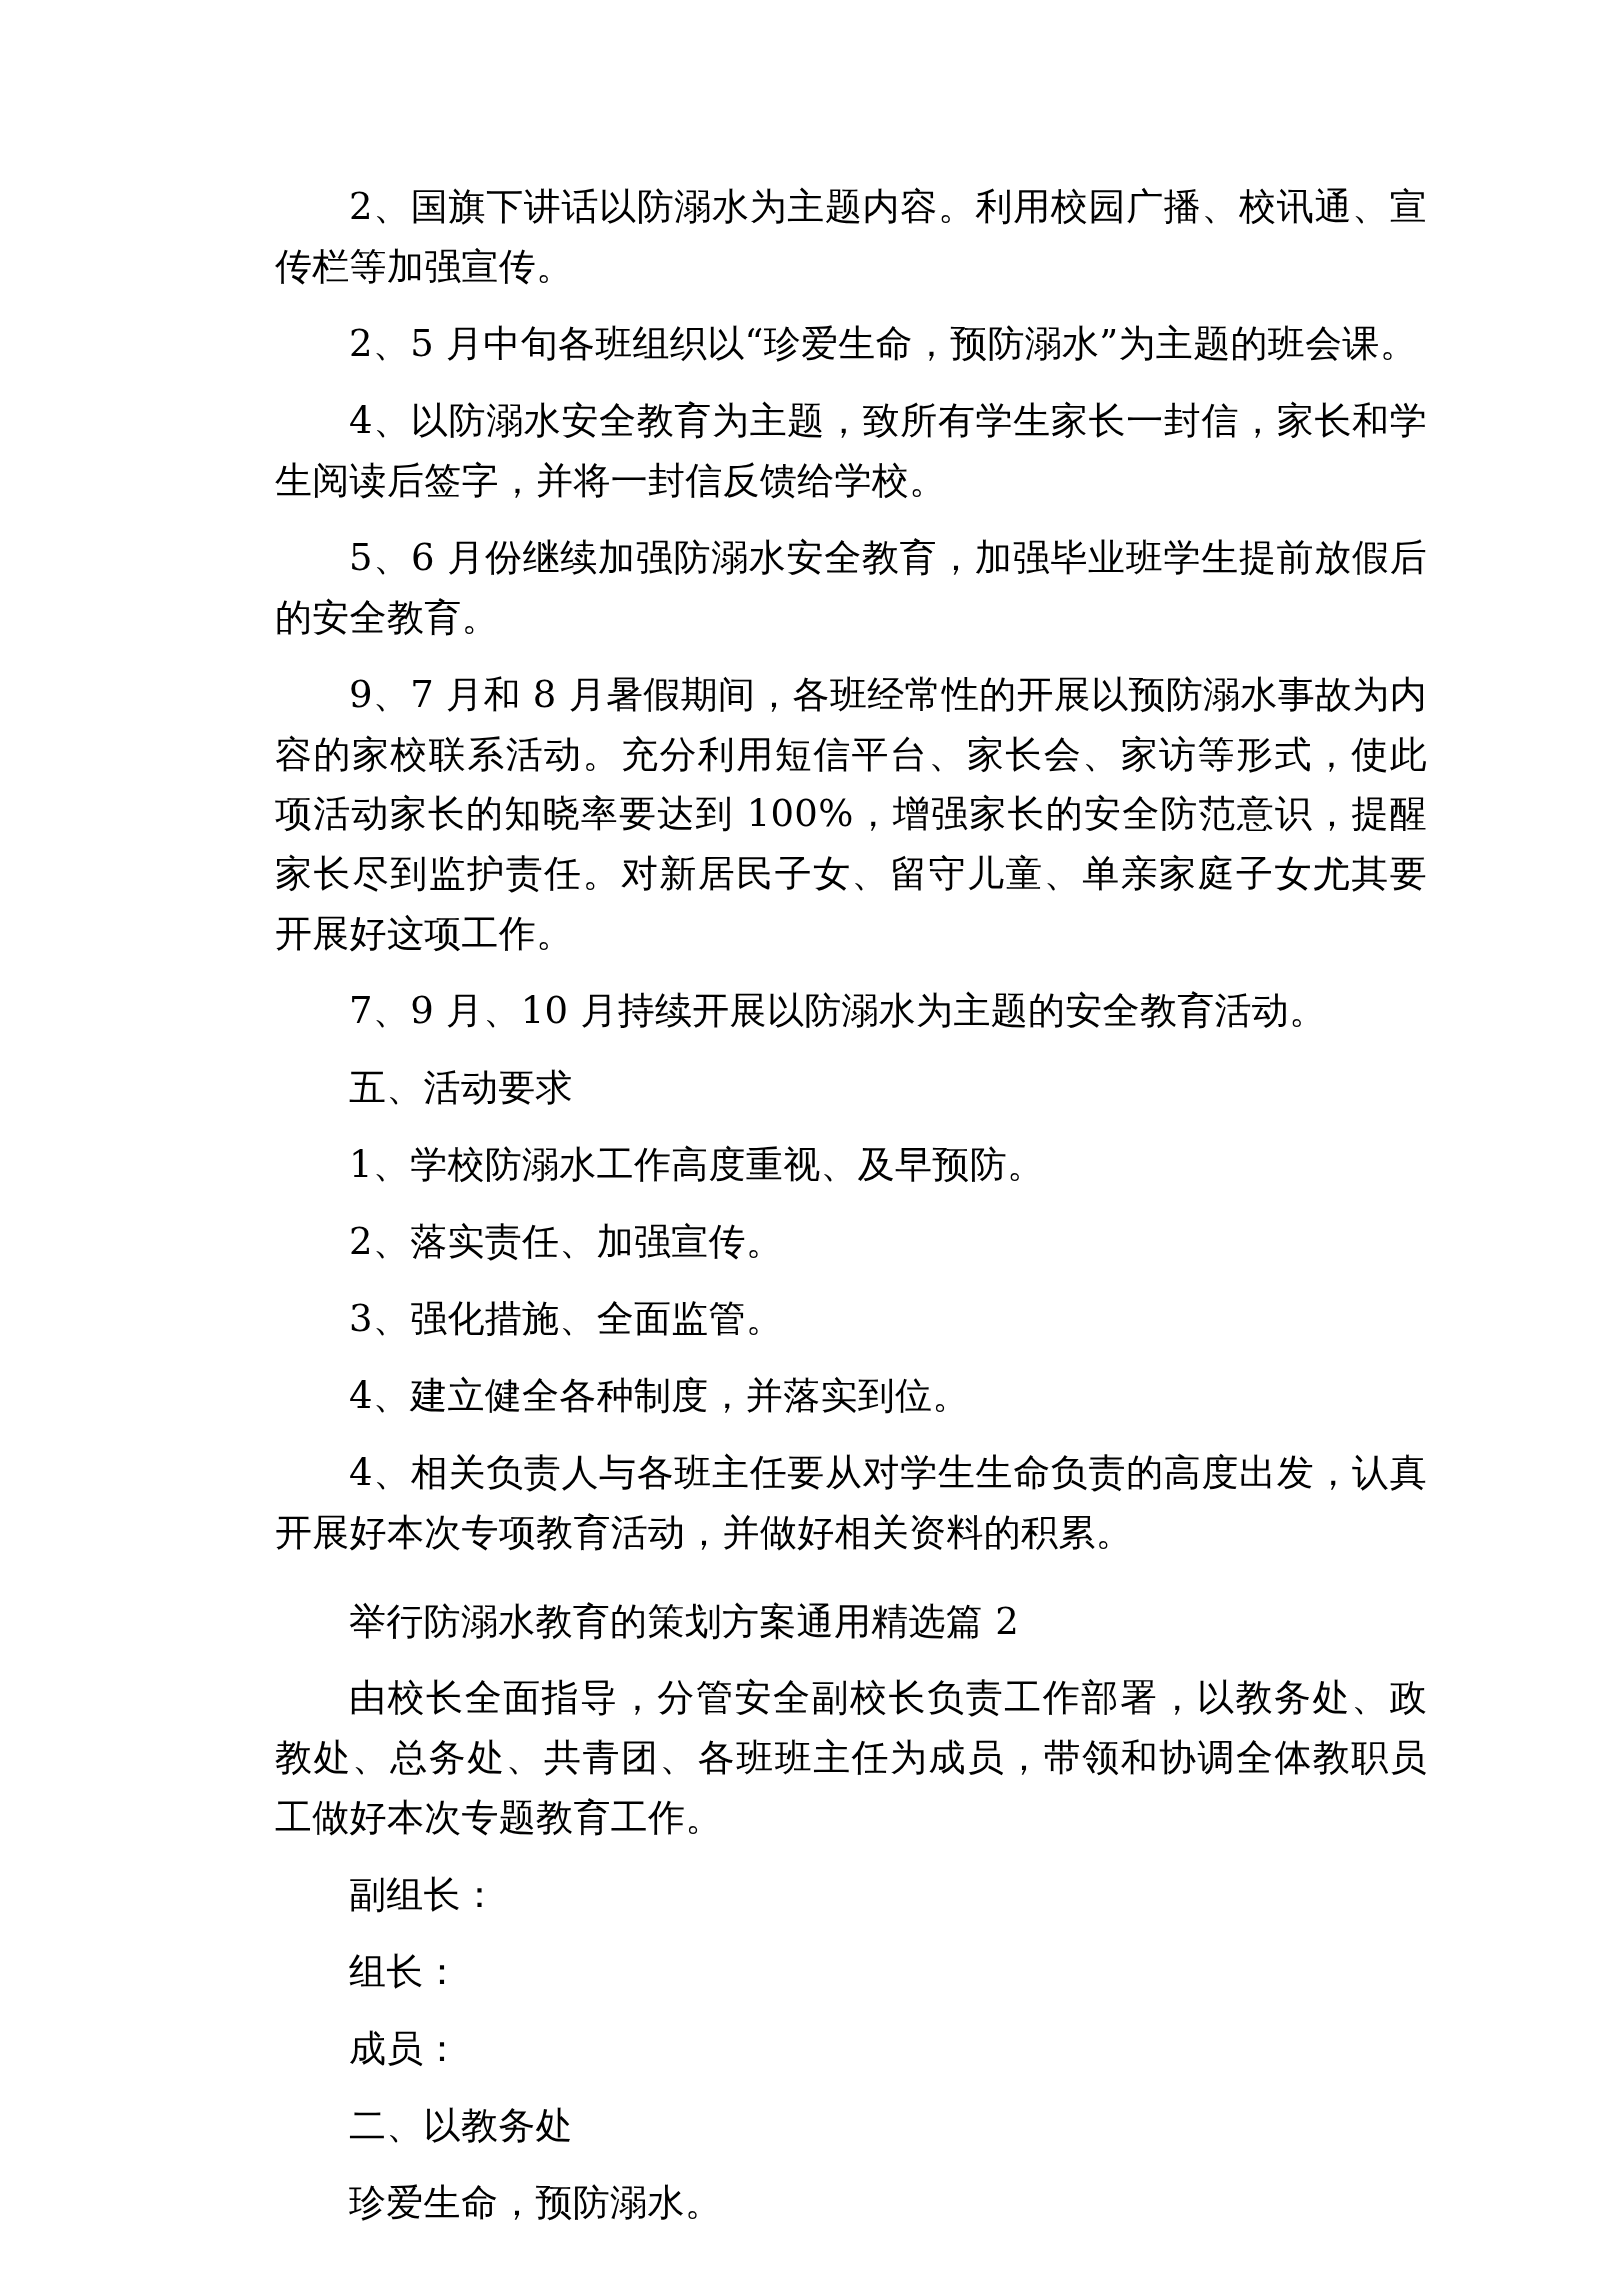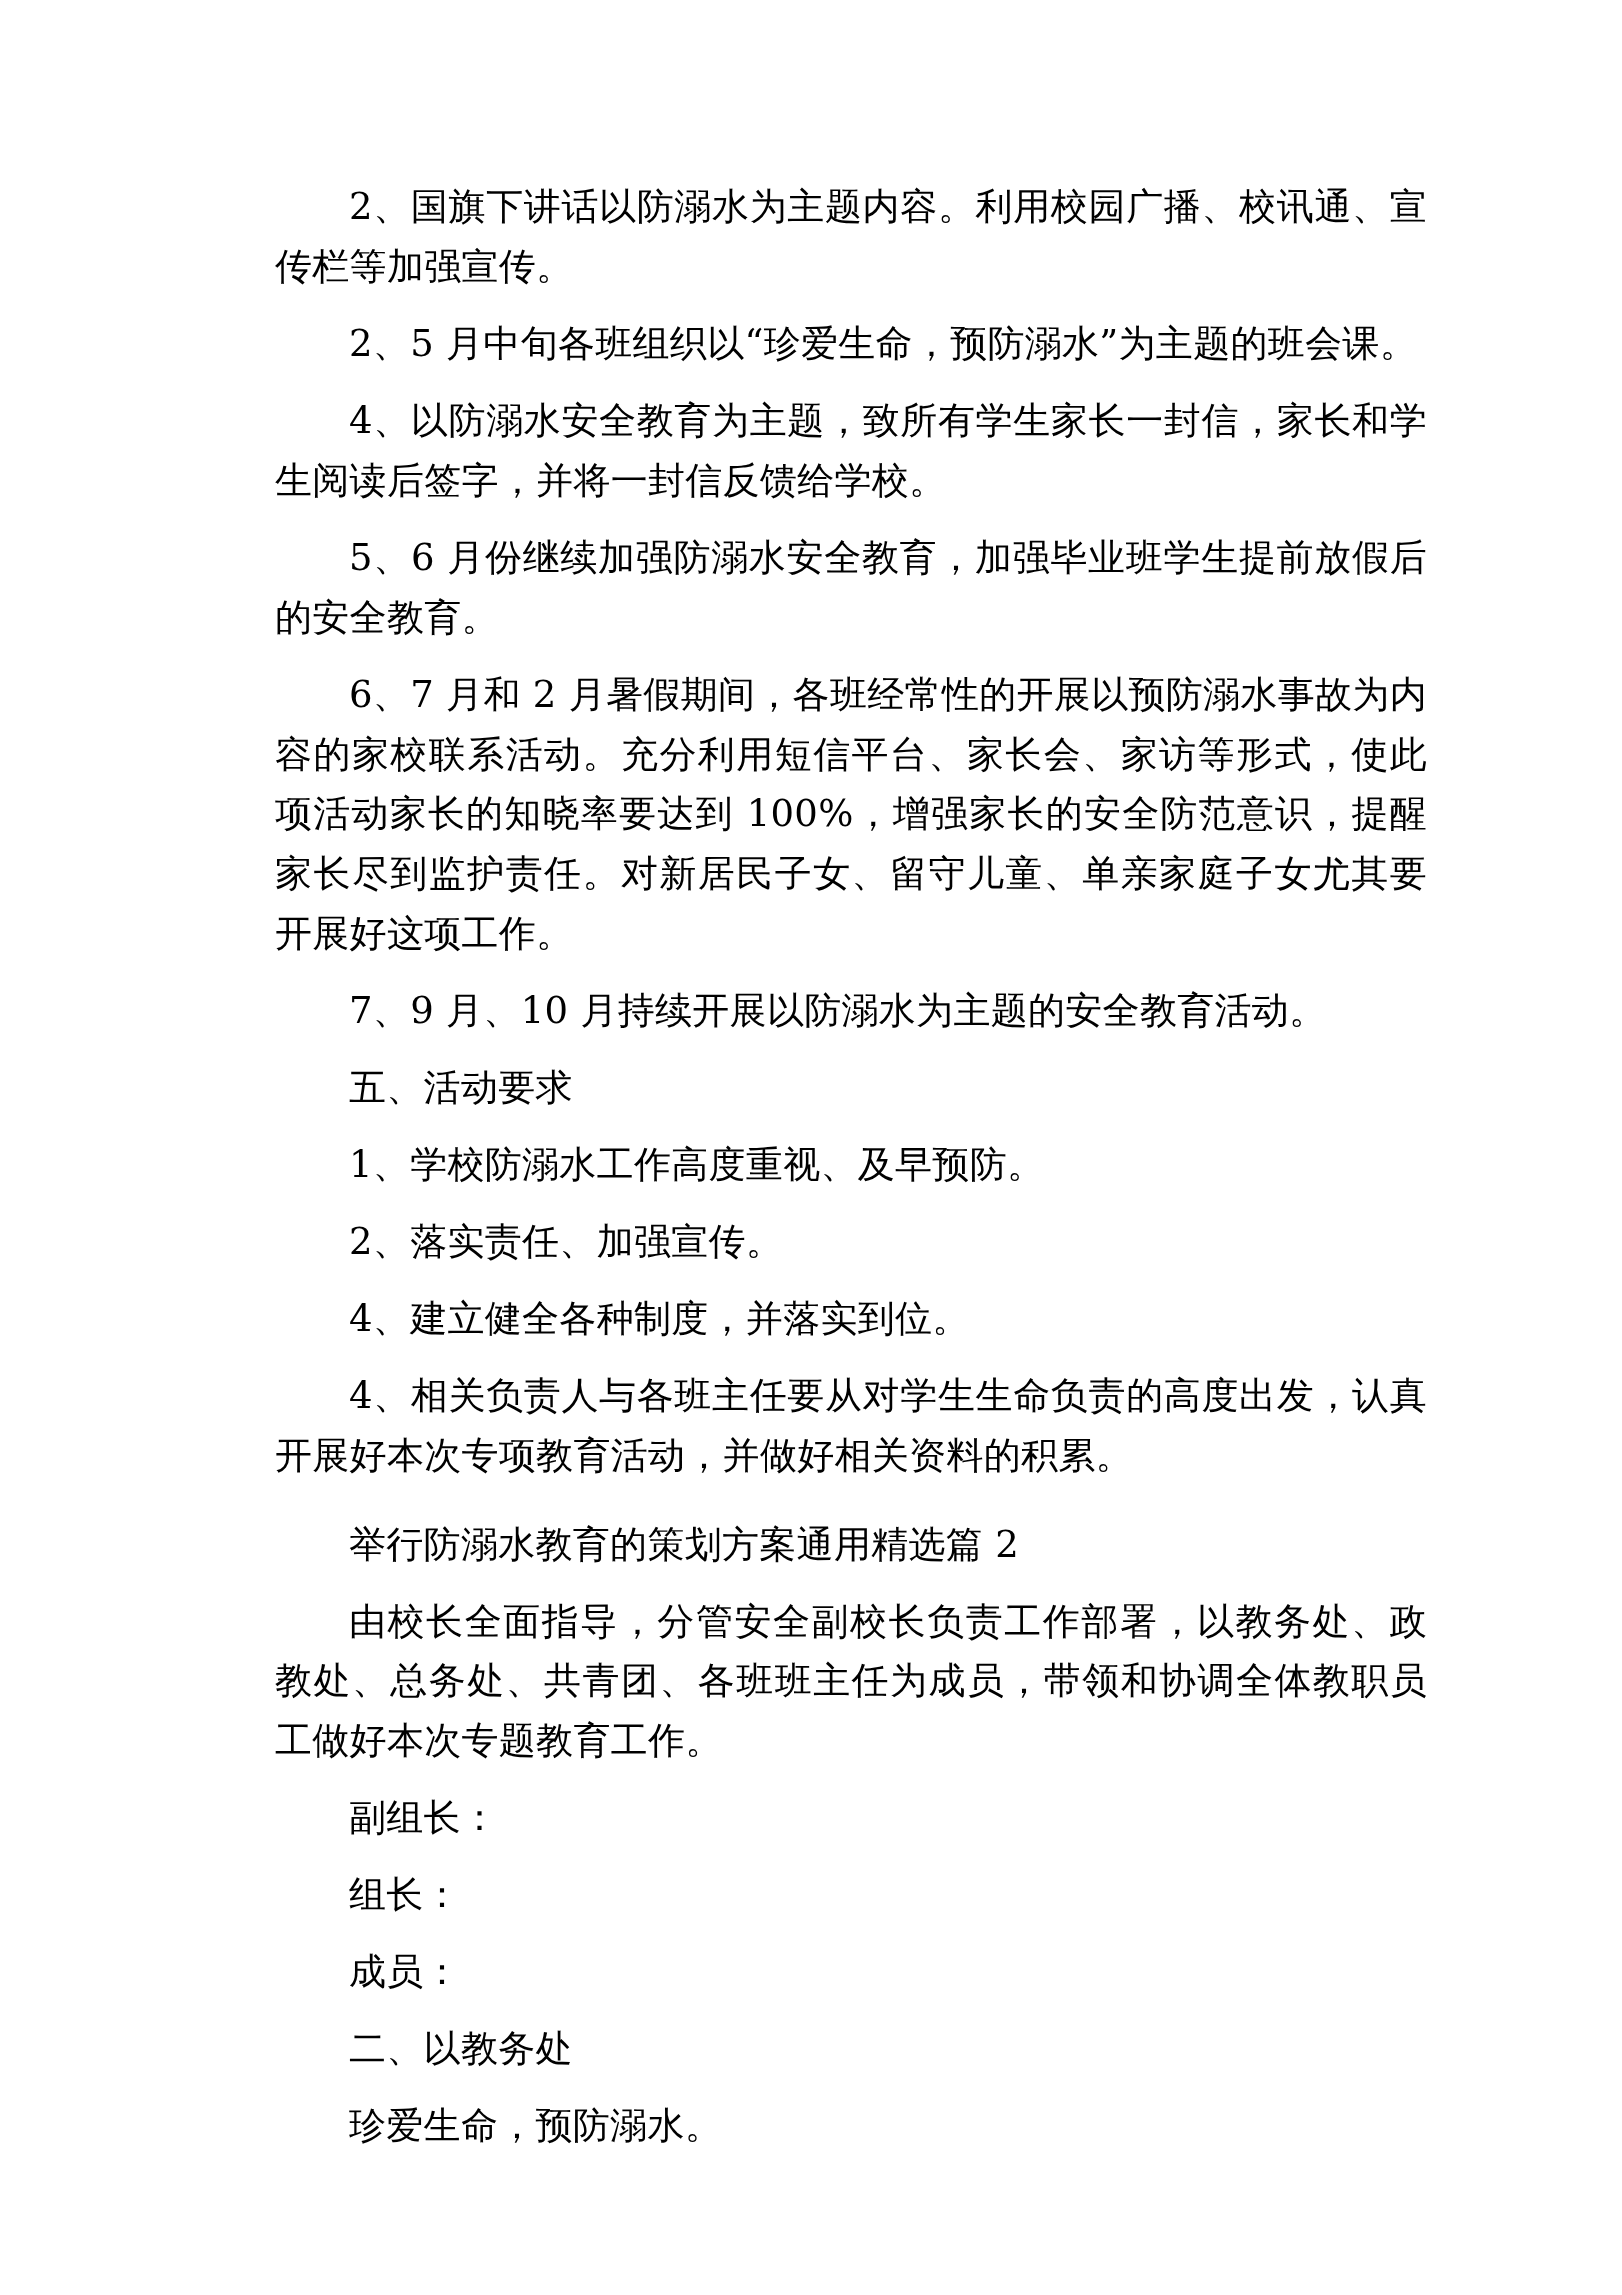--- a/index.html
+++ b/index.html
@@ -39,25 +39,26 @@
 </style>
 </head>
 <body>
 
 <div class="page">
   <div class="doc-body">
     <p class="indent">2、国旗下讲话以防溺水为主题内容。利用校园广播、校讯通、宣传栏等加强宣传。</p>
     <p class="indent">2、5 月中旬各班组织以“珍爱生命，预防溺水”为主题的班会课。</p>
     <p class="indent">4、以防溺水安全教育为主题，致所有学生家长一封信，家长和学生阅读后签字，并将一封信反馈给学校。</p>
     <p class="indent">5、6 月份继续加强防溺水安全教育，加强毕业班学生提前放假后的安全教育。</p>
-    <p class="indent">6、7 月和 2 月暑假期间，各班经常性的开展以预防溺水事故为内容的家校联系活动。充分利用短信平台、家长会、家访等形式，使此项活动家长的知晓率要达到 100%，增强家长的安全防范意识，提醒家长尽到监护责任。对新居民子女、留守儿童、单亲家庭子女尤其要开展好这项工作。</p>
+    <p class="indent">9、7 月和 8 月暑假期间，各班经常性的开展以预防溺水事故为内容的家校联系活动。充分利用短信平台、家长会、家访等形式，使此项活动家长的知晓率要达到 100%，增强家长的安全防范意识，提醒家长尽到监护责任。对新居民子女、留守儿童、单亲家庭子女尤其要开展好这项工作。</p>
     <p class="indent">7、9 月、10 月持续开展以防溺水为主题的安全教育活动。</p>
     <p class="indent">五、活动要求</p>
     <p class="indent">1、学校防溺水工作高度重视、及早预防。</p>
     <p class="indent">2、落实责任、加强宣传。</p>
+    <p class="indent">3、强化措施、全面监管。</p>
     <p class="indent">4、建立健全各种制度，并落实到位。</p>
     <p class="indent">4、相关负责人与各班主任要从对学生生命负责的高度出发，认真开展好本次专项教育活动，并做好相关资料的积累。</p>
     <div class="spacer-sm"></div>
     <p class="indent">举行防溺水教育的策划方案通用精选篇 2</p>
     <p class="indent">由校长全面指导，分管安全副校长负责工作部署，以教务处、政教处、总务处、共青团、各班班主任为成员，带领和协调全体教职员工做好本次专题教育工作。</p>
     <p class="indent">副组长：</p>
     <p class="indent">组长：</p>
     <p class="indent">成员：</p>
     <p class="indent">二、以教务处</p>
     <p class="indent">珍爱生命，预防溺水。</p>

